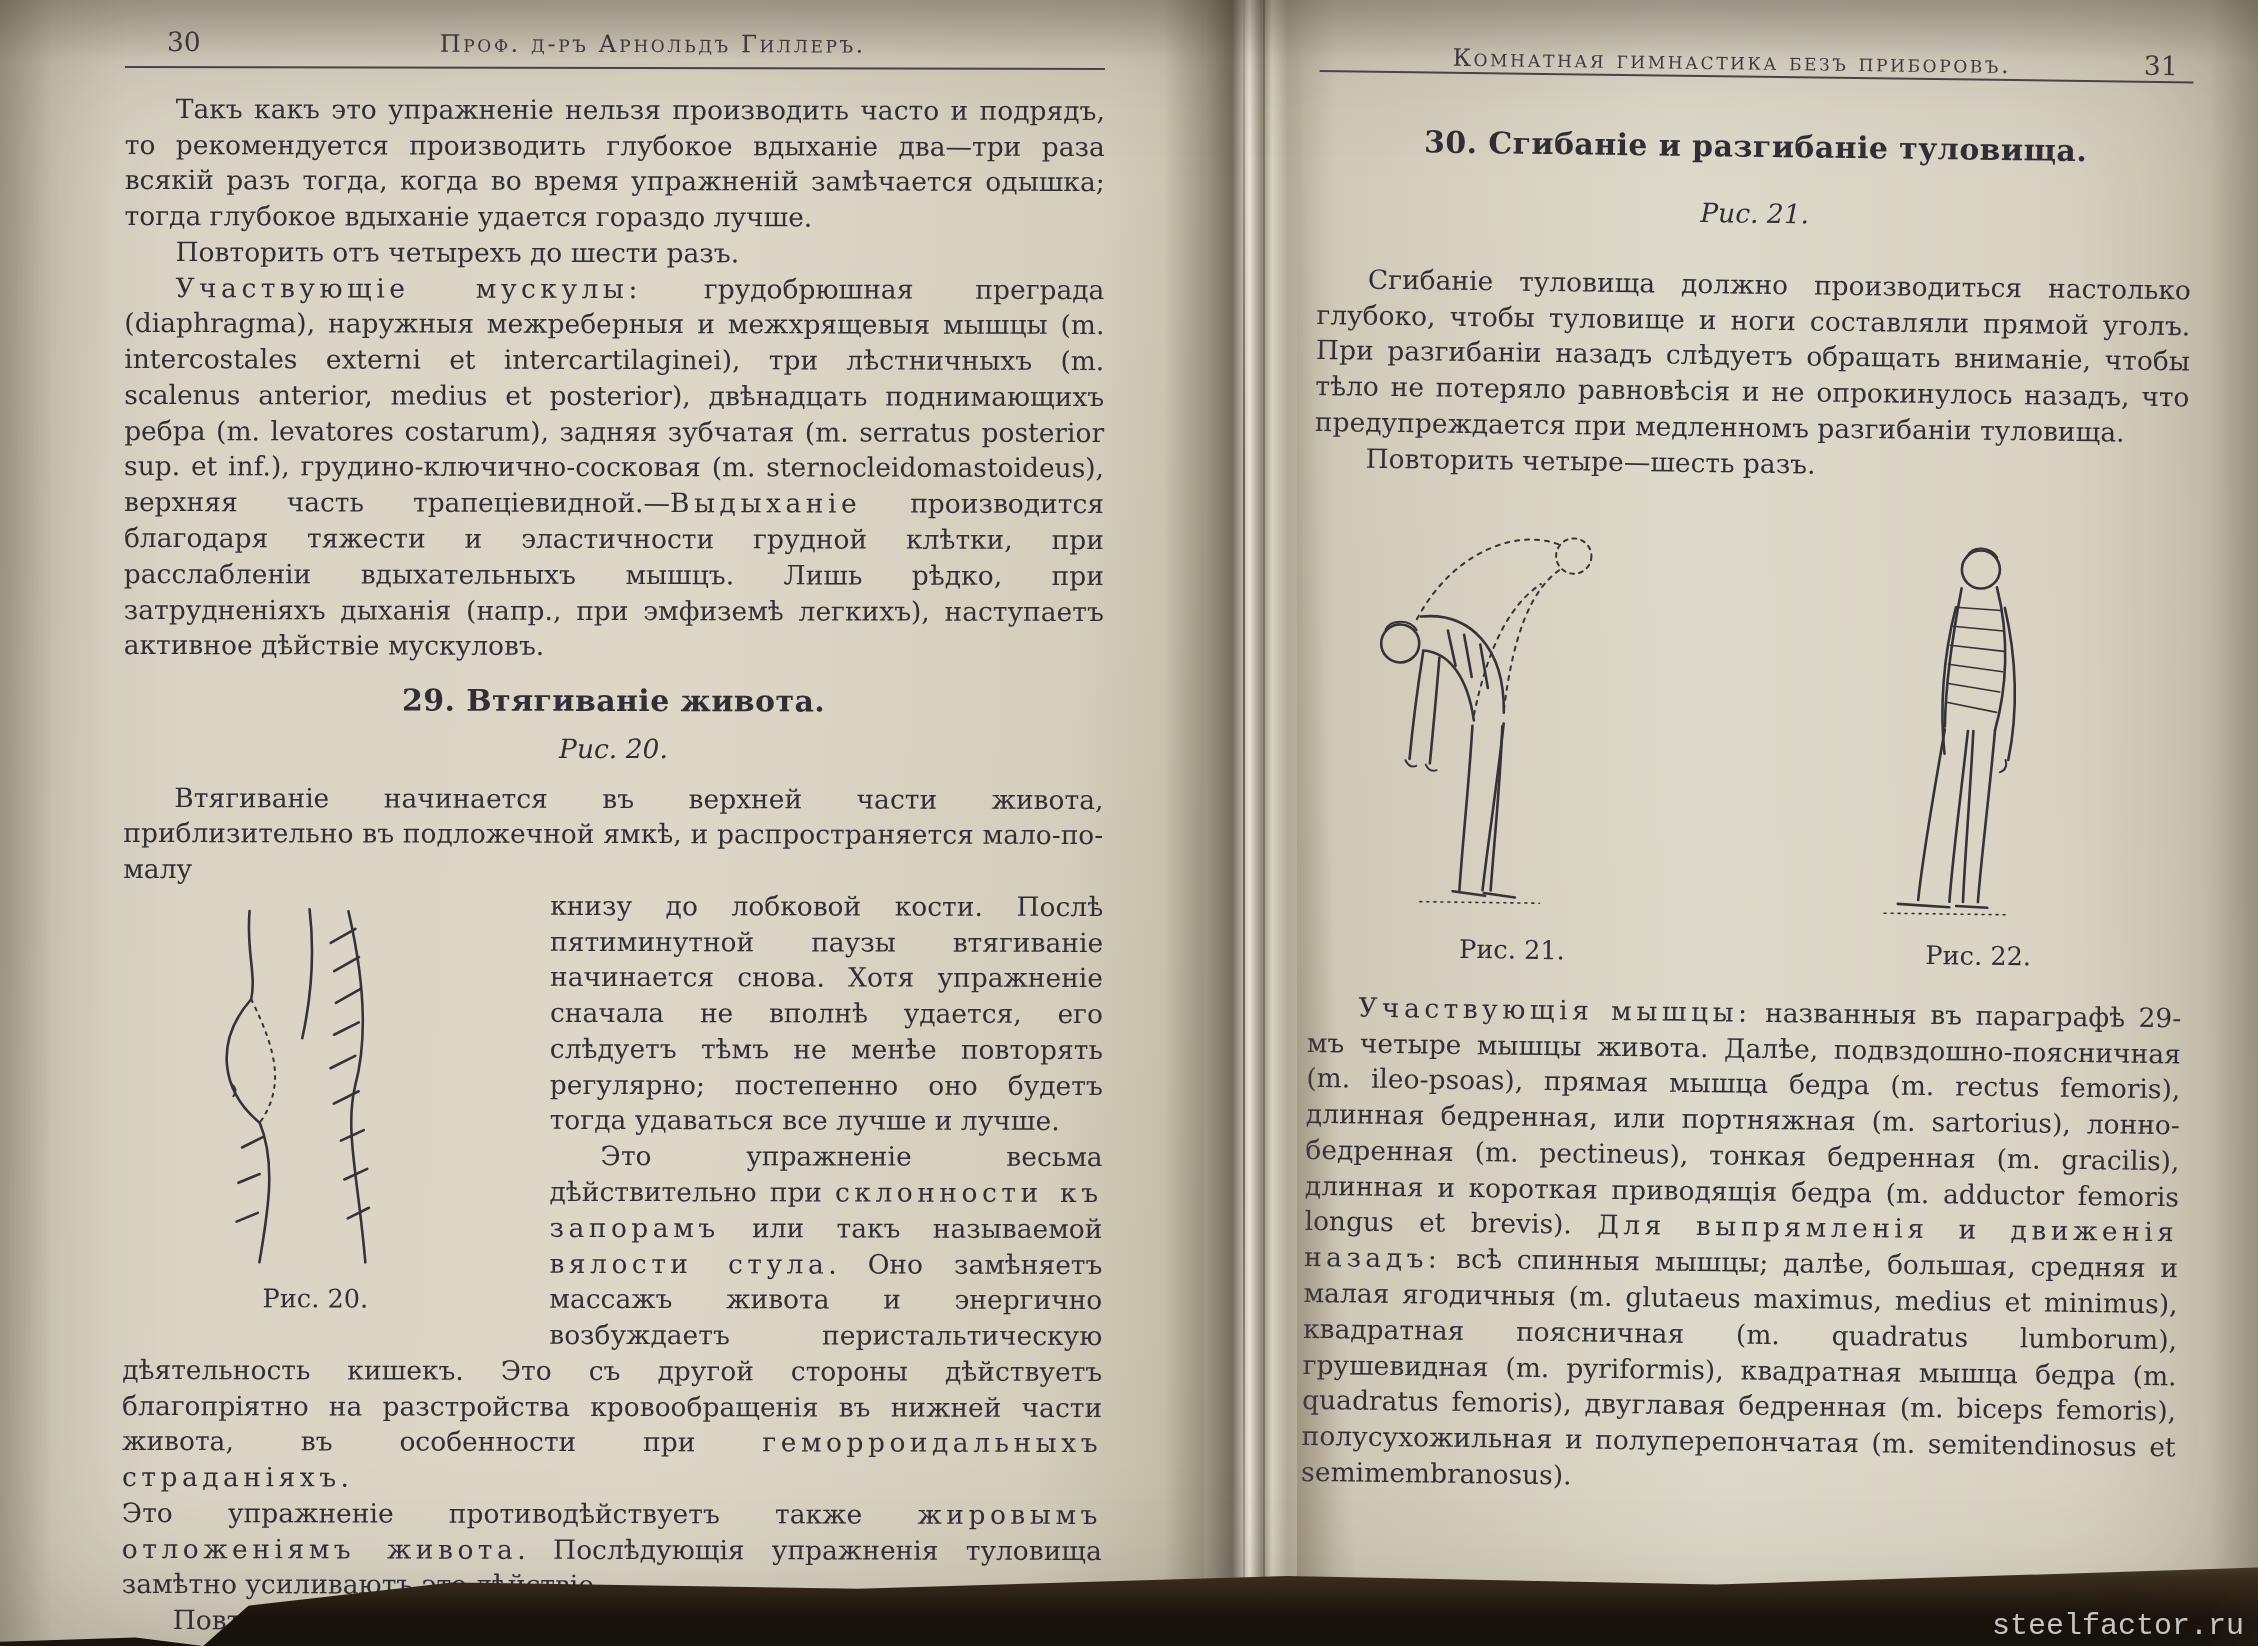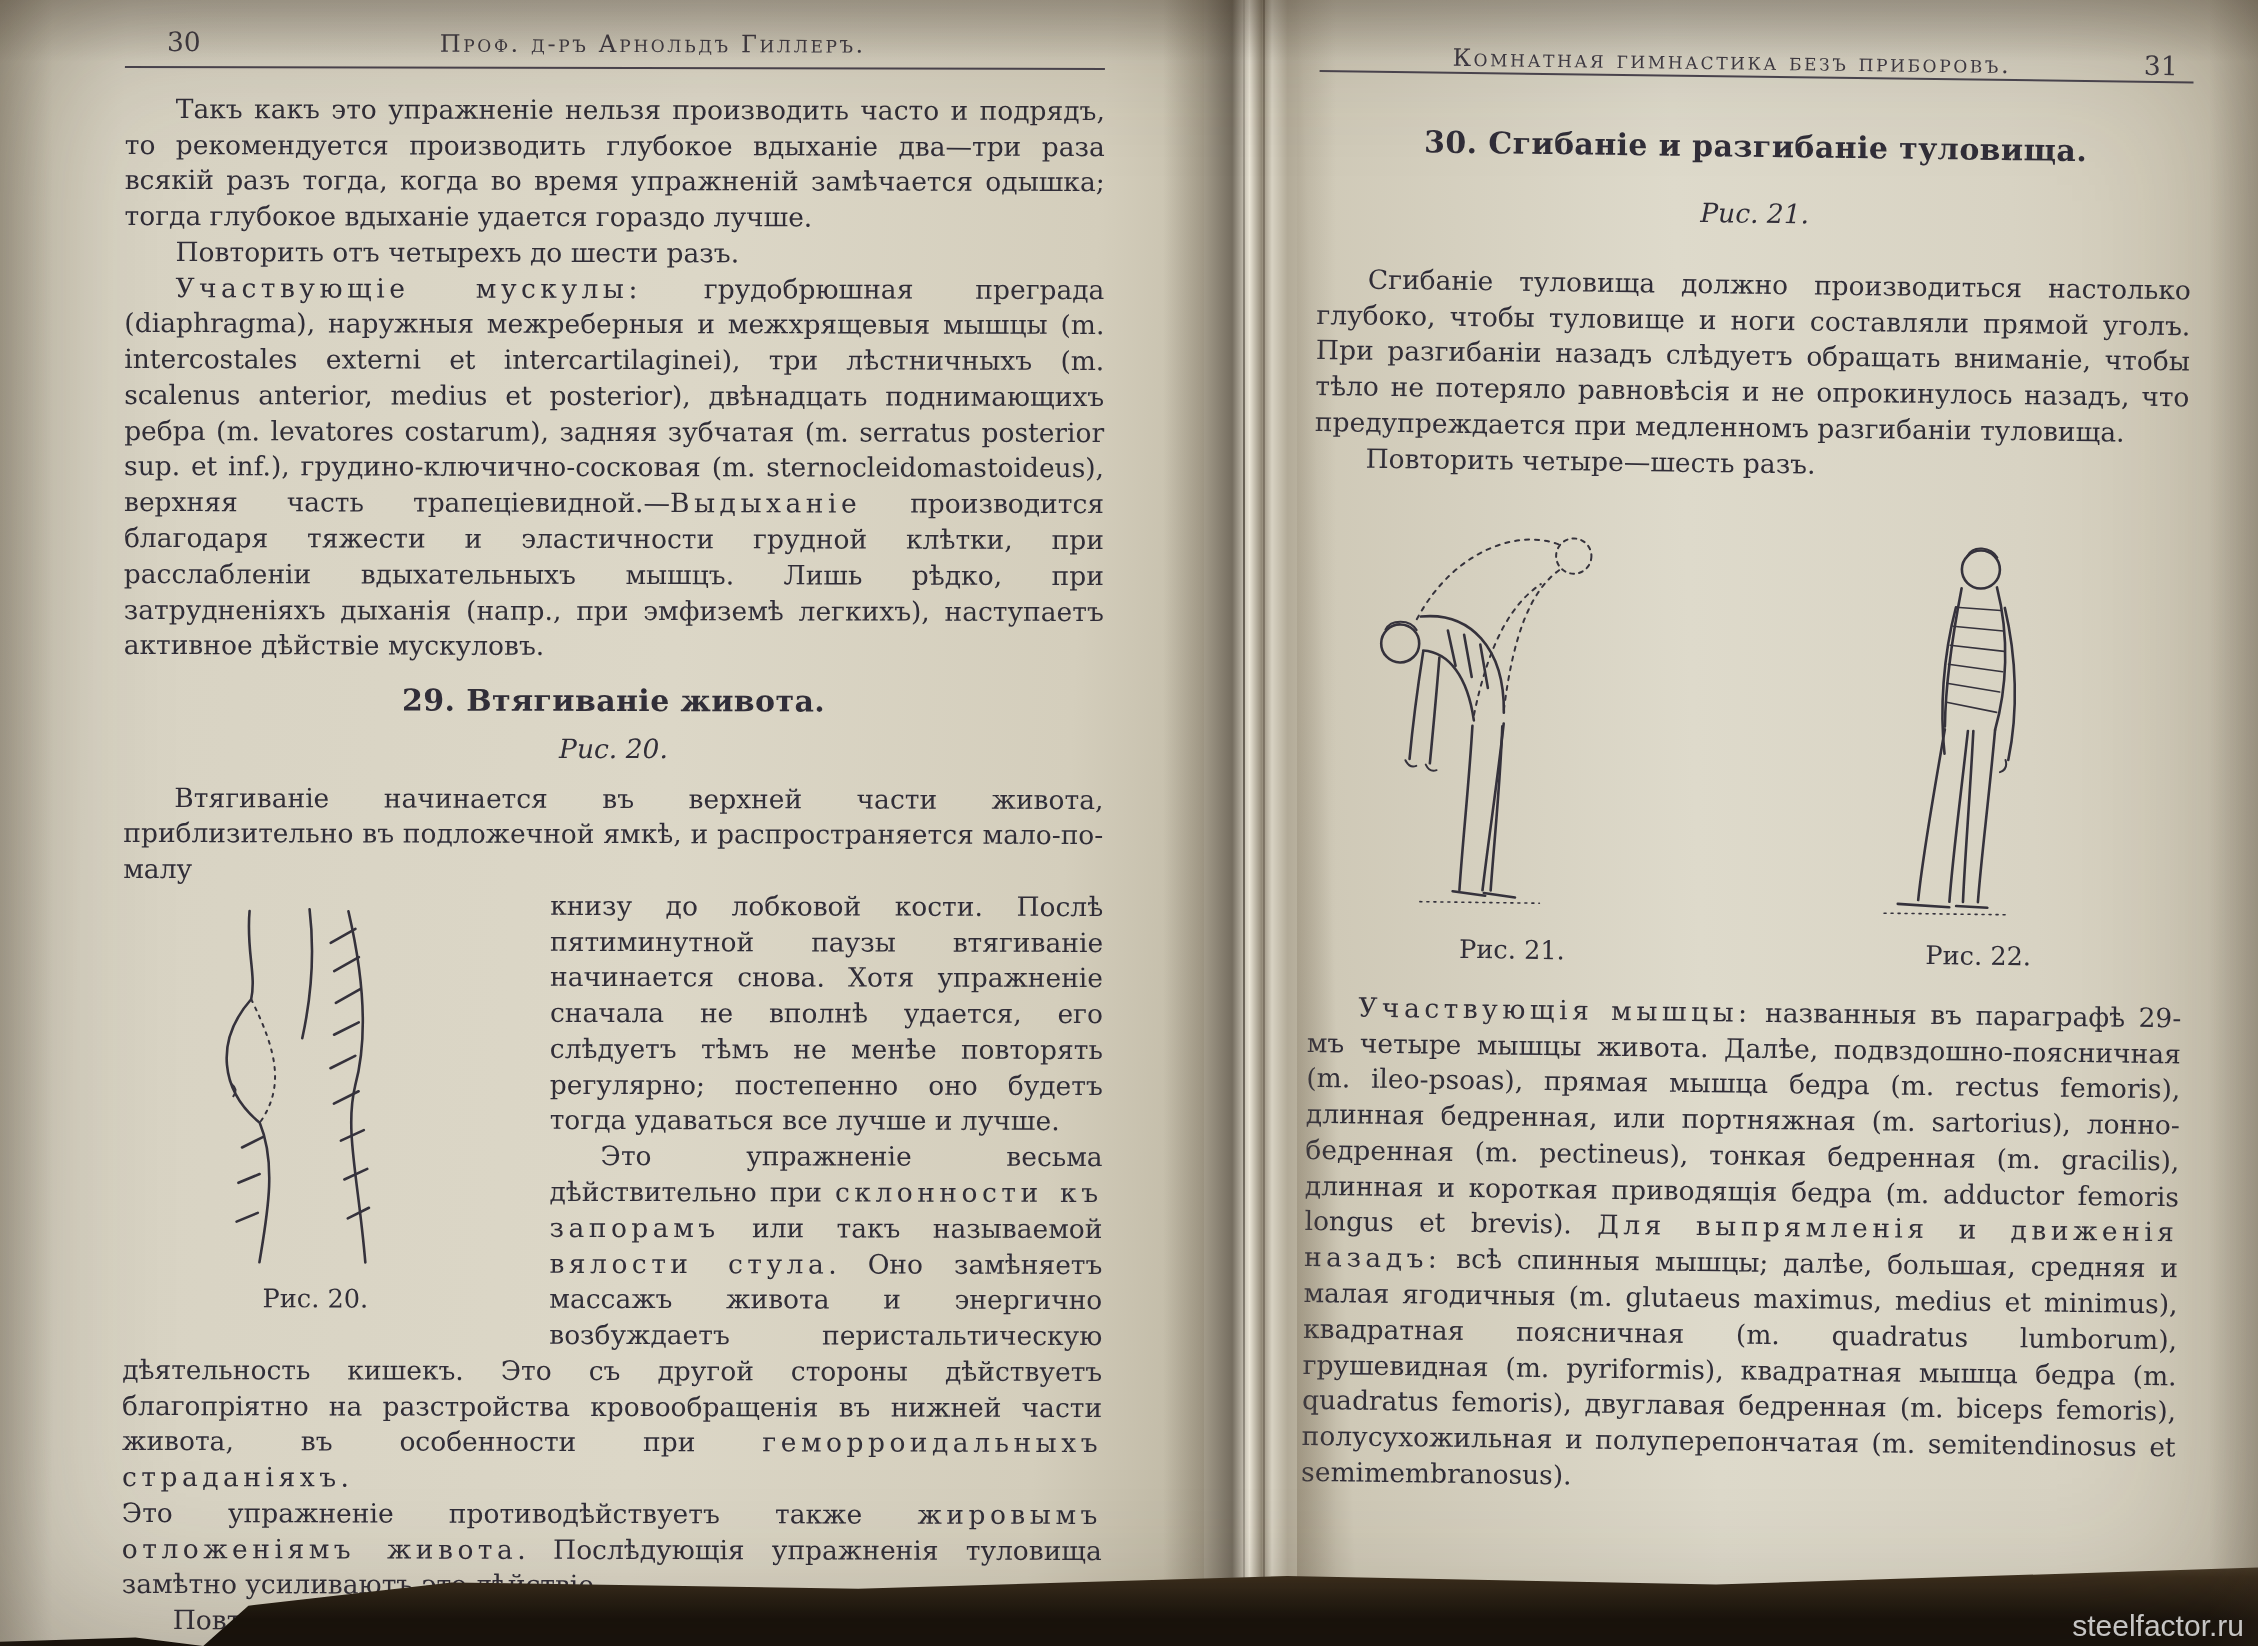--- a/index.html
+++ b/index.html
@@ -84,21 +84,21 @@
   .clear{ clear:both; }
 
   .figrow{ display:flex; justify-content:space-between; align-items:flex-end; margin:25px 5.3px 26.5px; }
   .figrow figure{ width:46%; text-align:center; }
   .figrow figcaption{ margin-top:14px; }
 
   svg path, svg circle, svg line{ vector-effect:non-scaling-stroke; }
 
   .watermark{
     position:absolute; right:14px; bottom:3.5px; z-index:5;
-    font-family:Liberation Sans, sans-serif; font-size:30px;
+    font-family:Liberation Mono, monospace; font-size:30px;
     color:rgba(235,235,235,.82);
   }
 </style>
 </head>
 <body>
 
 <div class="photo">
 
   <section class="page page-left">
     <div class="tilt-l">

